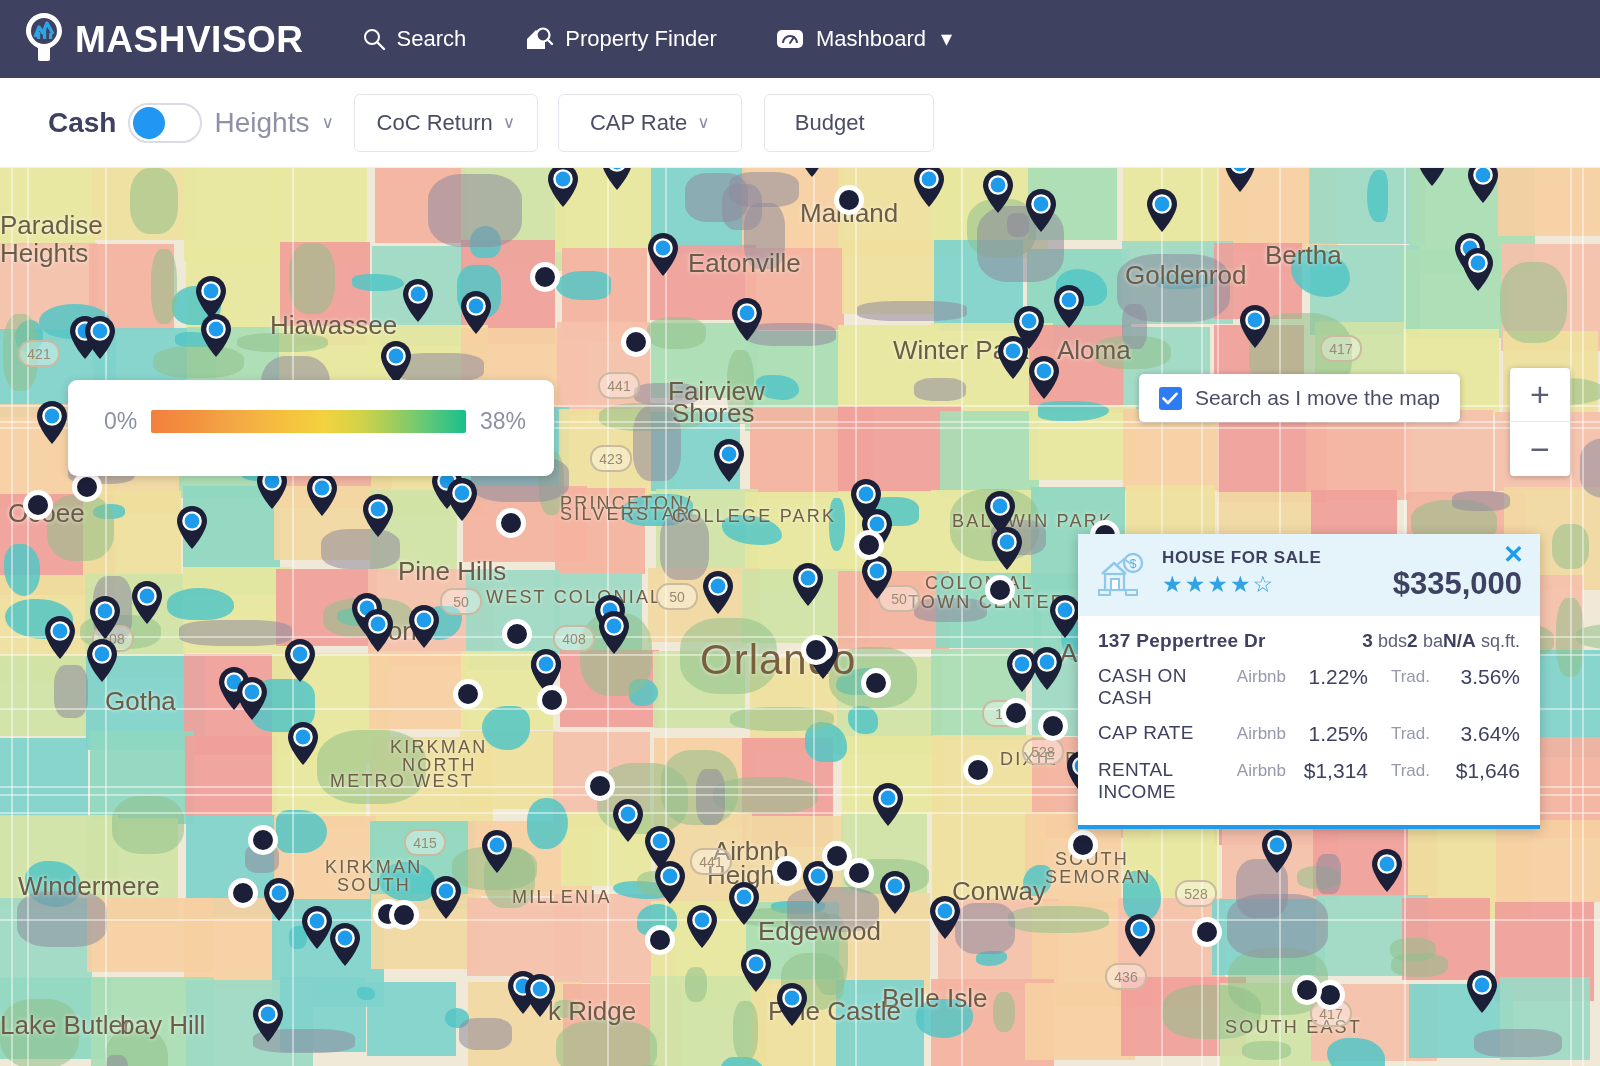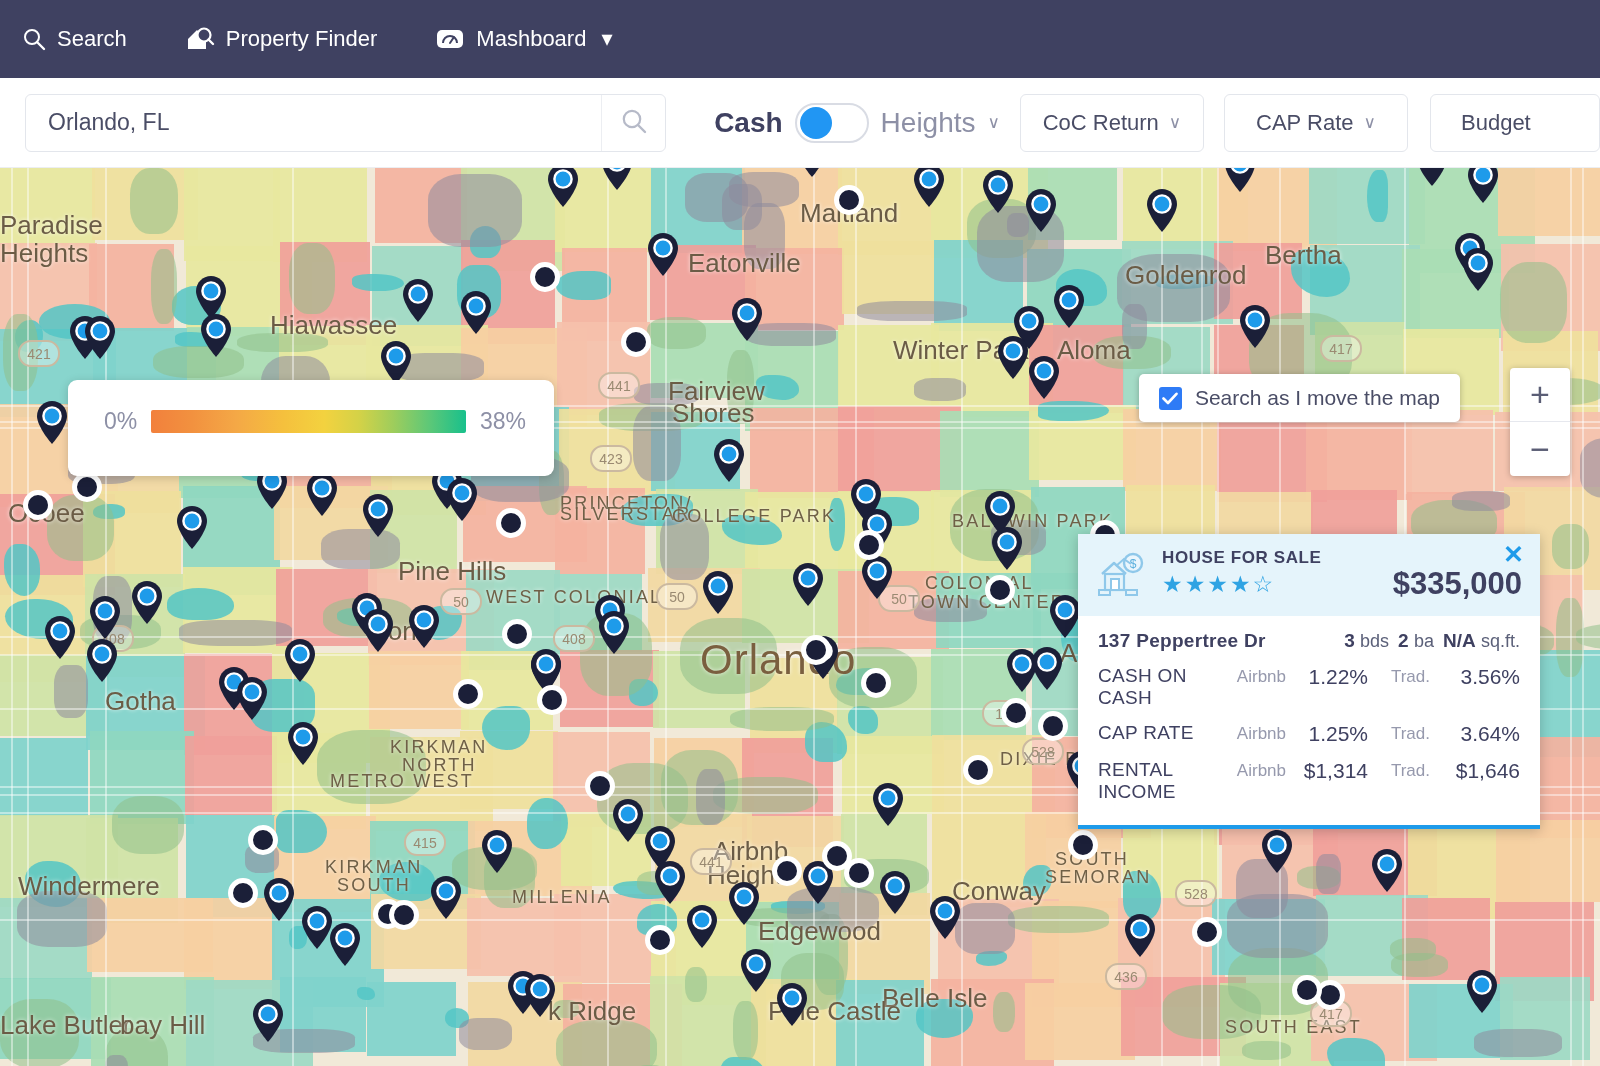--- a/index.html
+++ b/index.html
@@ -212,37 +212,50 @@
     line-height: 1; font-weight: bold;
   }
   .popup-body { padding: 14px 20px 20px 20px; }
   .prow {
     display: flex; align-items: baseline;
     margin-bottom: 13px; font-size: 19px;
   }
   .prow:last-child { margin-bottom: 2px; }
   .prow .pname { color: #3f4161; letter-spacing: .3px; }
   .prow.addr .pname { font-weight: bold; font-size: 19px; }
-  .prow .pspec { margin-left: auto; display: flex; align-items: center; gap: 9px; }
+  .prow .pspec { margin-left: auto; display: flex; align-items: center; }
   .spec-b { font-weight: bold; color: #3f4161; font-size: 19px; }
   .spec-l { color: #5b6079; font-size: 18px; }
   .prow .pvals { margin-left: auto; display: flex; align-items: center; }
   .lbl { color: #9699ad; font-size: 17px; }
   .val { color: #3f4161; font-size: 21px; font-weight: 500; }
   .w-ab-lbl { width: 74px; text-align: right; }
   .w-ab-val { width: 82px; text-align: right; }
   .w-tr-lbl { width: 62px; text-align: right; }
   .w-tr-val { width: 90px; text-align: right; }
 </style>
 </head>
 <body>
 
 <div id="app">
 
   <div class="topnav">
+    <div class="logo-wrap">
+      <span class="logo-pin">
+        <svg width="44" height="56" viewBox="0 0 44 56">
+          <path d="M22 2C12 2 4 10 4 20c0 8 6 14 12 17v11c0 1 .5 2 2 2h8c1.5 0 2-1 2-2V37c6-3 12-9 12-17C40 10 32 2 22 2z" fill="#fff"></path>
+          <circle cx="22" cy="20" r="13" fill="#3f4161"></circle>
+          <path d="M13 26 L17 16 L21 22 L25 12 L31 23" stroke="#2fa3e3" stroke-width="3.4" fill="none" stroke-linejoin="round"></path>
+          <rect x="15" y="21" width="3.2" height="7" fill="#2fa3e3"></rect>
+          <rect x="21" y="18" width="3.2" height="10" fill="#2fa3e3"></rect>
+          <rect x="27" y="22" width="3.2" height="6" fill="#2fa3e3"></rect>
+        </svg>
+      </span>
+      <span class="logo-text">MASHVISOR</span>
+    </div>
 
     <div class="nav-item">
       <span class="nav-ico">
         <svg width="24" height="24" viewBox="0 0 24 24">
             <circle cx="10" cy="10" r="7" stroke="#fff" stroke-width="2" fill="none"></circle>
             <line x1="15" y1="15" x2="22" y2="22" stroke="#fff" stroke-width="2.4" stroke-linecap="round"></line>
           </svg>
       </span>
       <span>Search</span>
     </div>
@@ -265,31 +278,20 @@
           <path d="M8 16 A7 7 0 0 1 22 16" stroke="#3f4161" stroke-width="2" fill="none"></path>
           <line x1="15" y1="16" x2="19" y2="10" stroke="#3f4161" stroke-width="2" stroke-linecap="round"></line>
         </svg>
       </span>
       <span>Mashboard</span>
       <span class="caret-nav">▾</span>
     </div>
   </div>
 
   <div class="filterbar">
-    <div class="searchbox">
-      <input type="text" value="Orlando, FL" style="">
-      <div class="search-btn">
-        <span>
-          <svg width="28" height="28" viewBox="0 0 28 28">
-              <circle cx="12" cy="12" r="8.2" stroke="#b6bac8" stroke-width="2.2" fill="none"></circle>
-              <line x1="18" y1="18" x2="25" y2="25" stroke="#b6bac8" stroke-width="2.4" stroke-linecap="round"></line>
-            </svg>
-        </span>
-      </div>
-    </div>
 
     <div class="toggle-group">
       <span class="toggle-label">Cash</span>
       <div class="switch">
         <div class="knob"></div>
       </div>
       <span class="toggle-label off">Heights</span>
       <span class="caret">∨</span>
     </div>
 

